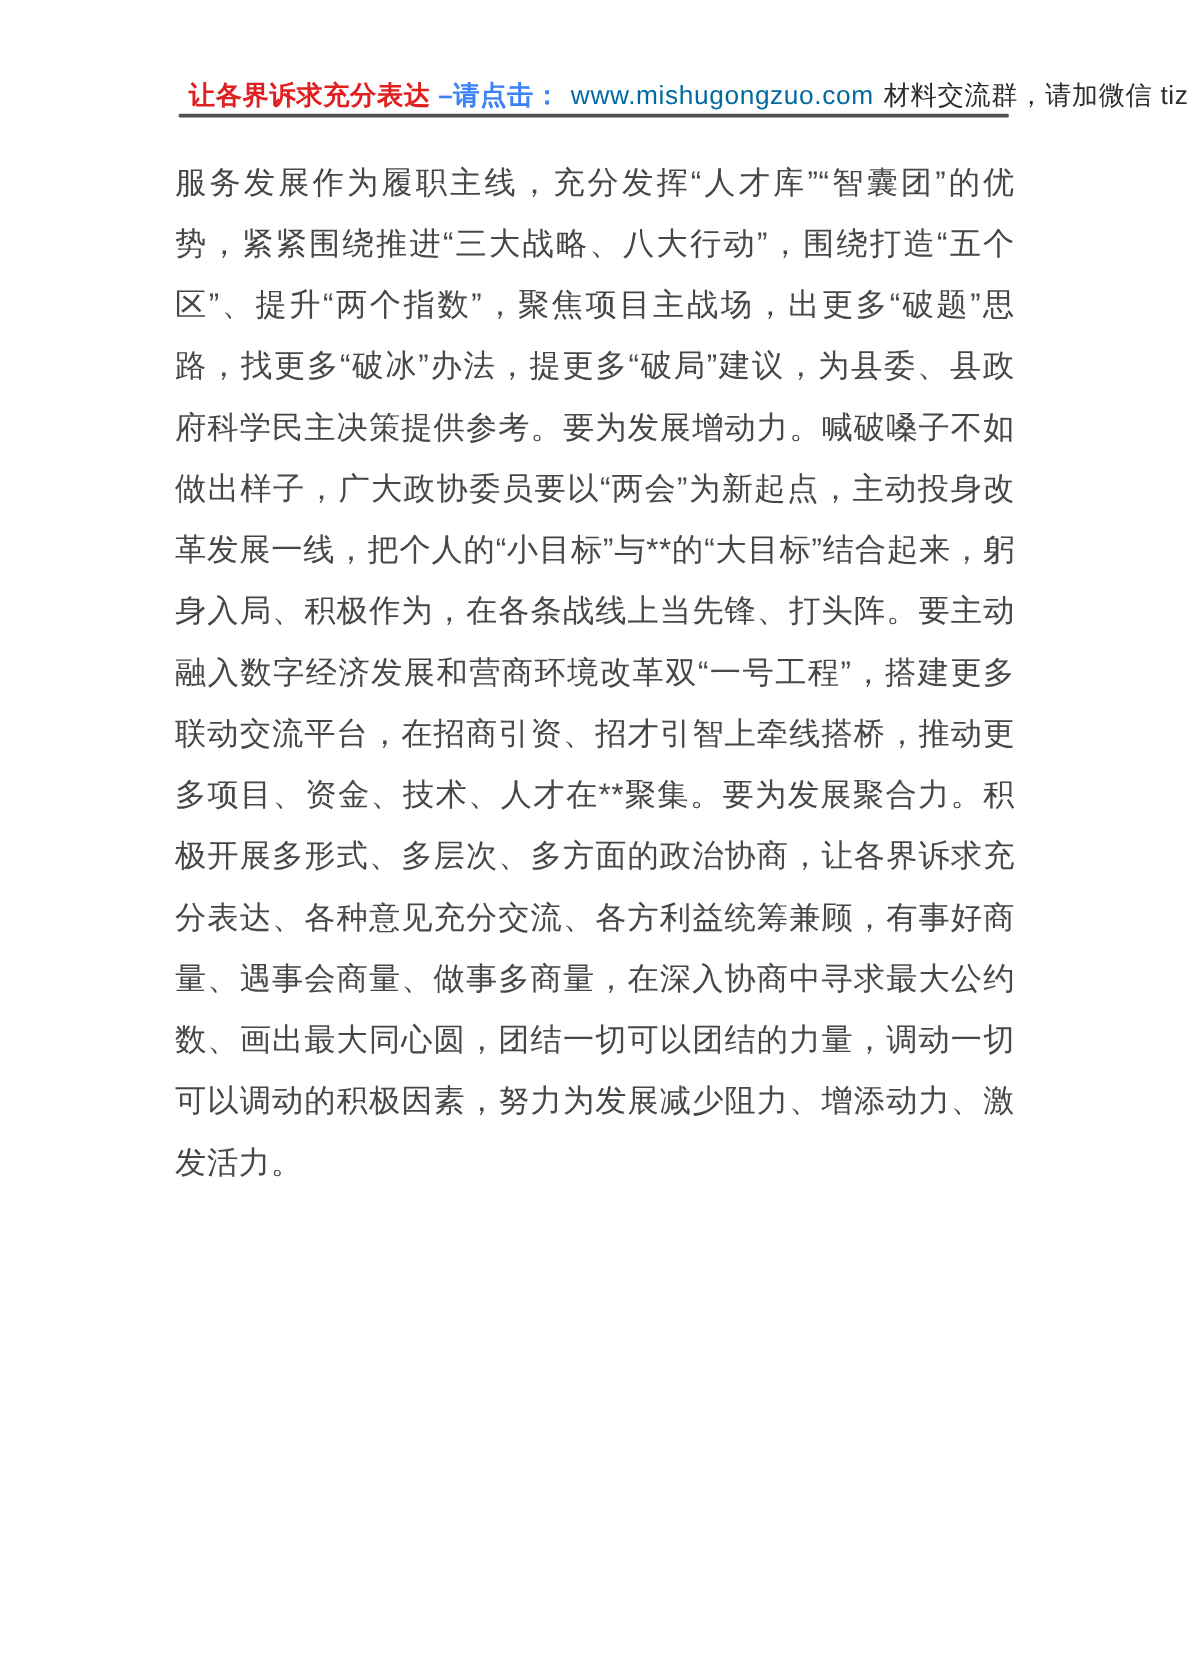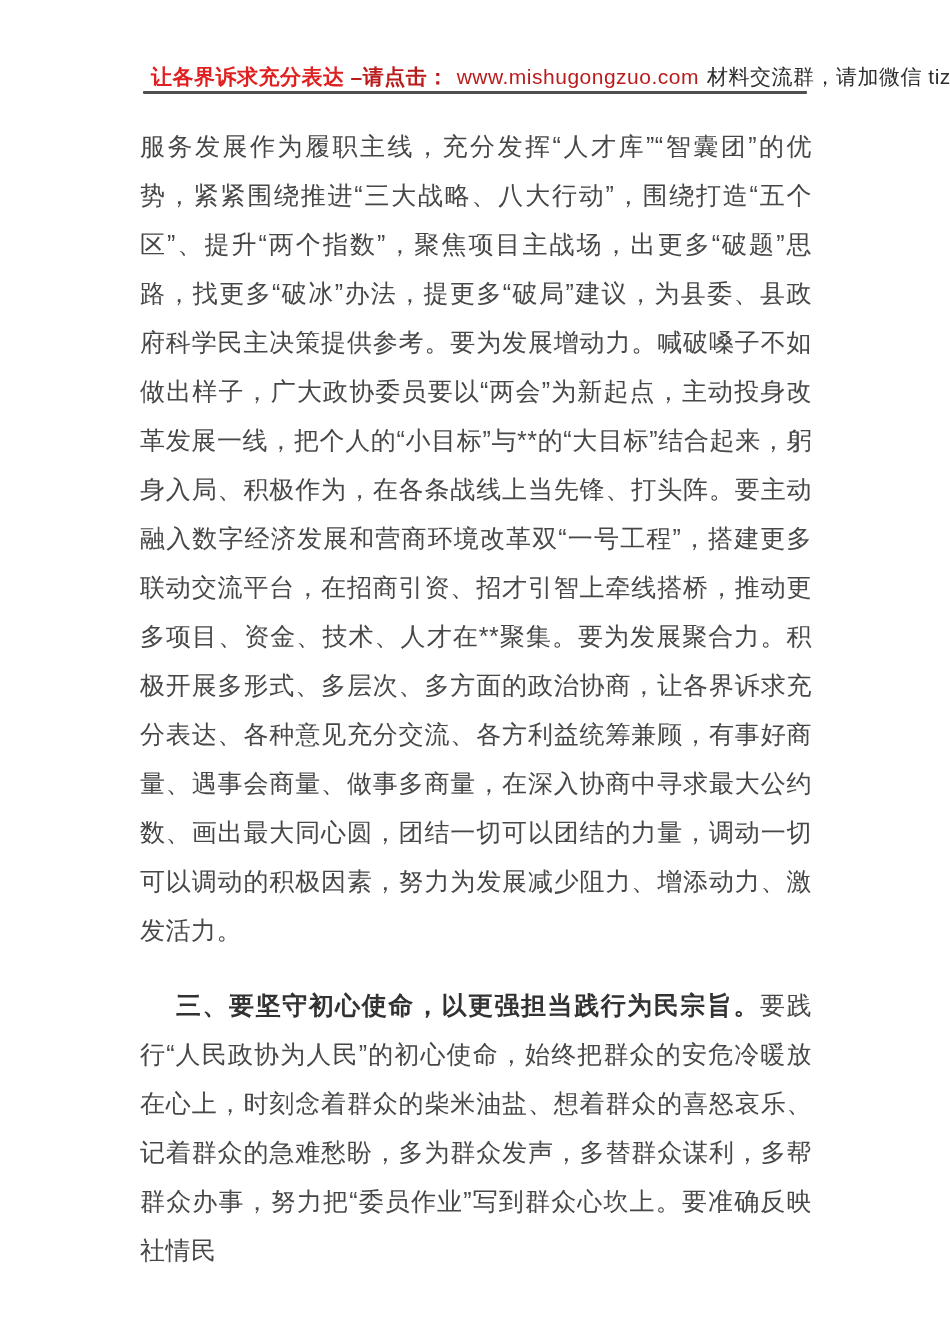--- a/index.html
+++ b/index.html
@@ -77,23 +77,22 @@
   .doc-content .section-heading {
     font-weight: 700;
   }
 </style>
 </head>
 <body>
 
 <div class="page" style="background: rgb(255, 255, 255);">
 
   <div class="promo-header">
-    <span class="brand" style="color: rgb(224, 32, 32);">让各界诉求充分表达</span><span class="prompt" style="color: #b91c1c;">–请点击：</span><a class="url" style="color: #b91c1c;">www.mishugongzuo.com</a><span class="suffix" style="color: rgb(45, 45, 45);">材料交流群，请加微信 tizhisiri</span>
+    <span class="brand" style="color: rgb(224, 32, 32);">让各界诉求充分表达</span><span class="prompt" style="color: #3b82f6;">–请点击：</span><a class="url" style="color: #0369a1;">www.mishugongzuo.com</a><span class="suffix" style="color: rgb(45, 45, 45);">材料交流群，请加微信 tizhisiri</span>
   </div>
 
   <div class="header-rule" style="background: rgb(79, 79, 79);"></div>
 
   <div class="doc-content" style="color: rgb(71, 71, 71);">
     <p class="first">服务发展作为履职主线，充分发挥“人才库”“智囊团”的优势，紧紧围绕推进“三大战略、八大行动”，围绕打造“五个区”、提升“两个指数”，聚焦项目主战场，出更多“破题”思路，找更多“破冰”办法，提更多“破局”建议，为县委、县政府科学民主决策提供参考。要为发展增动力。喊破嗓子不如做出样子，广大政协委员要以“两会”为新起点，主动投身改革发展一线，把个人的“小目标”与**的“大目标”结合起来，躬身入局、积极作为，在各条战线上当先锋、打头阵。要主动融入数字经济发展和营商环境改革双“一号工程”，搭建更多联动交流平台，在招商引资、招才引智上牵线搭桥，推动更多项目、资金、技术、人才在**聚集。要为发展聚合力。积极开展多形式、多层次、多方面的政治协商，让各界诉求充分表达、各种意见充分交流、各方利益统筹兼顾，有事好商量、遇事会商量、做事多商量，在深入协商中寻求最大公约数、画出最大同心圆，团结一切可以团结的力量，调动一切可以调动的积极因素，努力为发展减少阻力、增添动力、激发活力。</p>
-    <p class="second"><span class="section-heading" style="color: rgb(50, 50, 50);">三、要坚守初心使命，以更强担当践行为民宗旨。</span><span class="section-body">要践行“人民政协为人民”的初心使命，始终把群众的安危冷暖放在心上，时刻念着群众的柴米油盐、想着群众的喜怒哀乐、记着群众的急难愁盼，多为群众发声，多替群众谋利，多帮群众办事，努力把“委员作业”写到群众心坎上。要准确反映社情民</span></p>
   </div>
 
 </div>
 
 </body></html>

